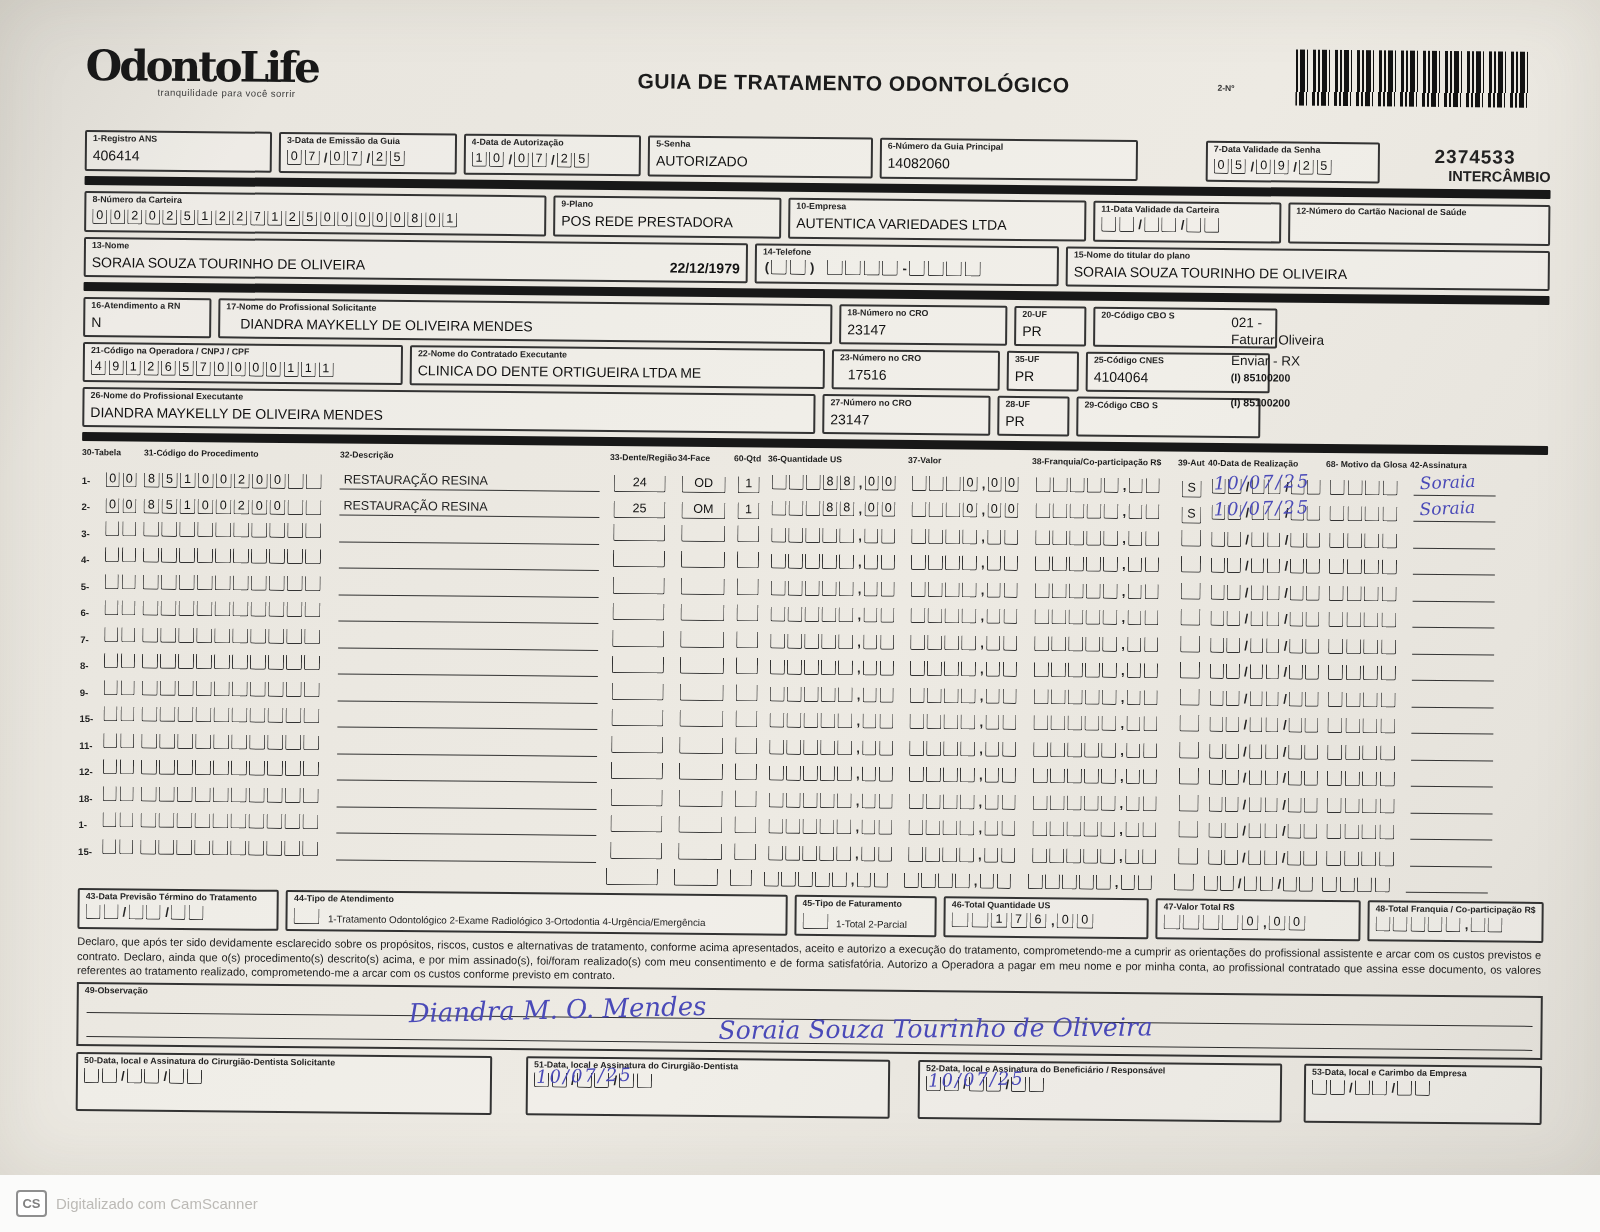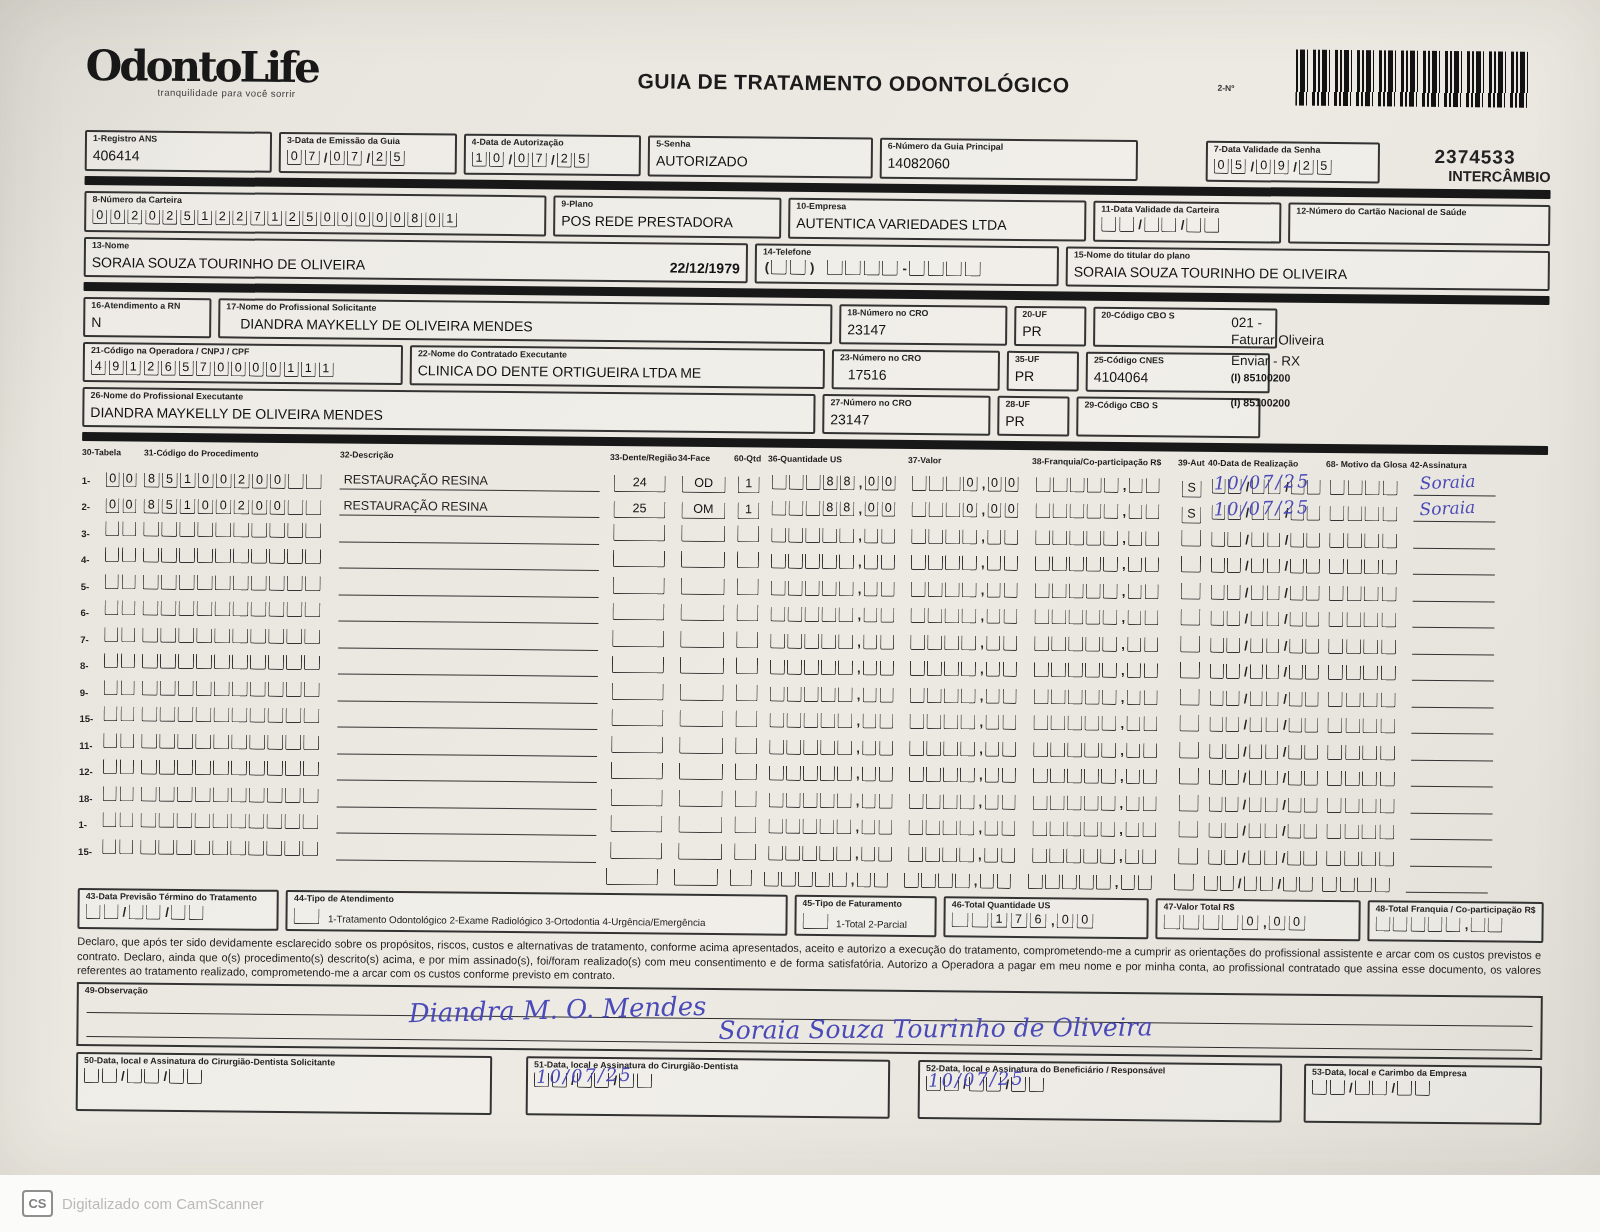--- a/index.html
+++ b/index.html
@@ -8,21 +8,21 @@
     background:#d6d4d0;font-family:"Liberation Sans",sans-serif;color:#222;
   }
   .paper{
     position:absolute;left:0;top:0;right:0;height:1175px;
     background:linear-gradient(125deg,#d9d6cf 0%,#e9e6df 14%,#edeae3 55%,#e6e3dc 85%,#dedbd4 100%);
     box-shadow:inset 0 0 70px rgba(90,80,60,.12);
   }
   .cam-strip{position:absolute;left:0;right:0;bottom:0;height:57px;background:#fbfbfa;
     display:flex;align-items:center;padding-left:16px;gap:9px;}
   .cs-badge{width:27px;height:23px;border:2.4px solid #8f8f8f;border-radius:4px;color:#818181;
-    font-weight:bold;font-size:13px;display:flex;align-items:center;justify-content:center;background:#fff;margin-left:6px;}
+    font-weight:bold;font-size:13px;display:flex;align-items:center;justify-content:center;background:#fff;}
   .cam-text{color:#bcbab6;font-size:15px;}
 
   .content{position:absolute;left:86px;top:34px;width:1466px;transform:rotate(.55deg);transform-origin:0 0;}
 
   
   .hdr{display:flex;height:96px;}
   .logo-blk{width:370px;padding-top:10px;}
   .logo-text{font-family:"DejaVu Serif",serif;font-weight:bold;font-size:42px;letter-spacing:-3px;color:#181818;line-height:44px;}
   .logo-tag{font-size:9.5px;color:#3c3c3c;margin-left:72px;margin-top:-2px;letter-spacing:.5px;}
   .title-blk{flex:1;text-align:center;padding-top:30px;font-size:21px;font-weight:bold;letter-spacing:.5px;color:#1c1c1c;}

